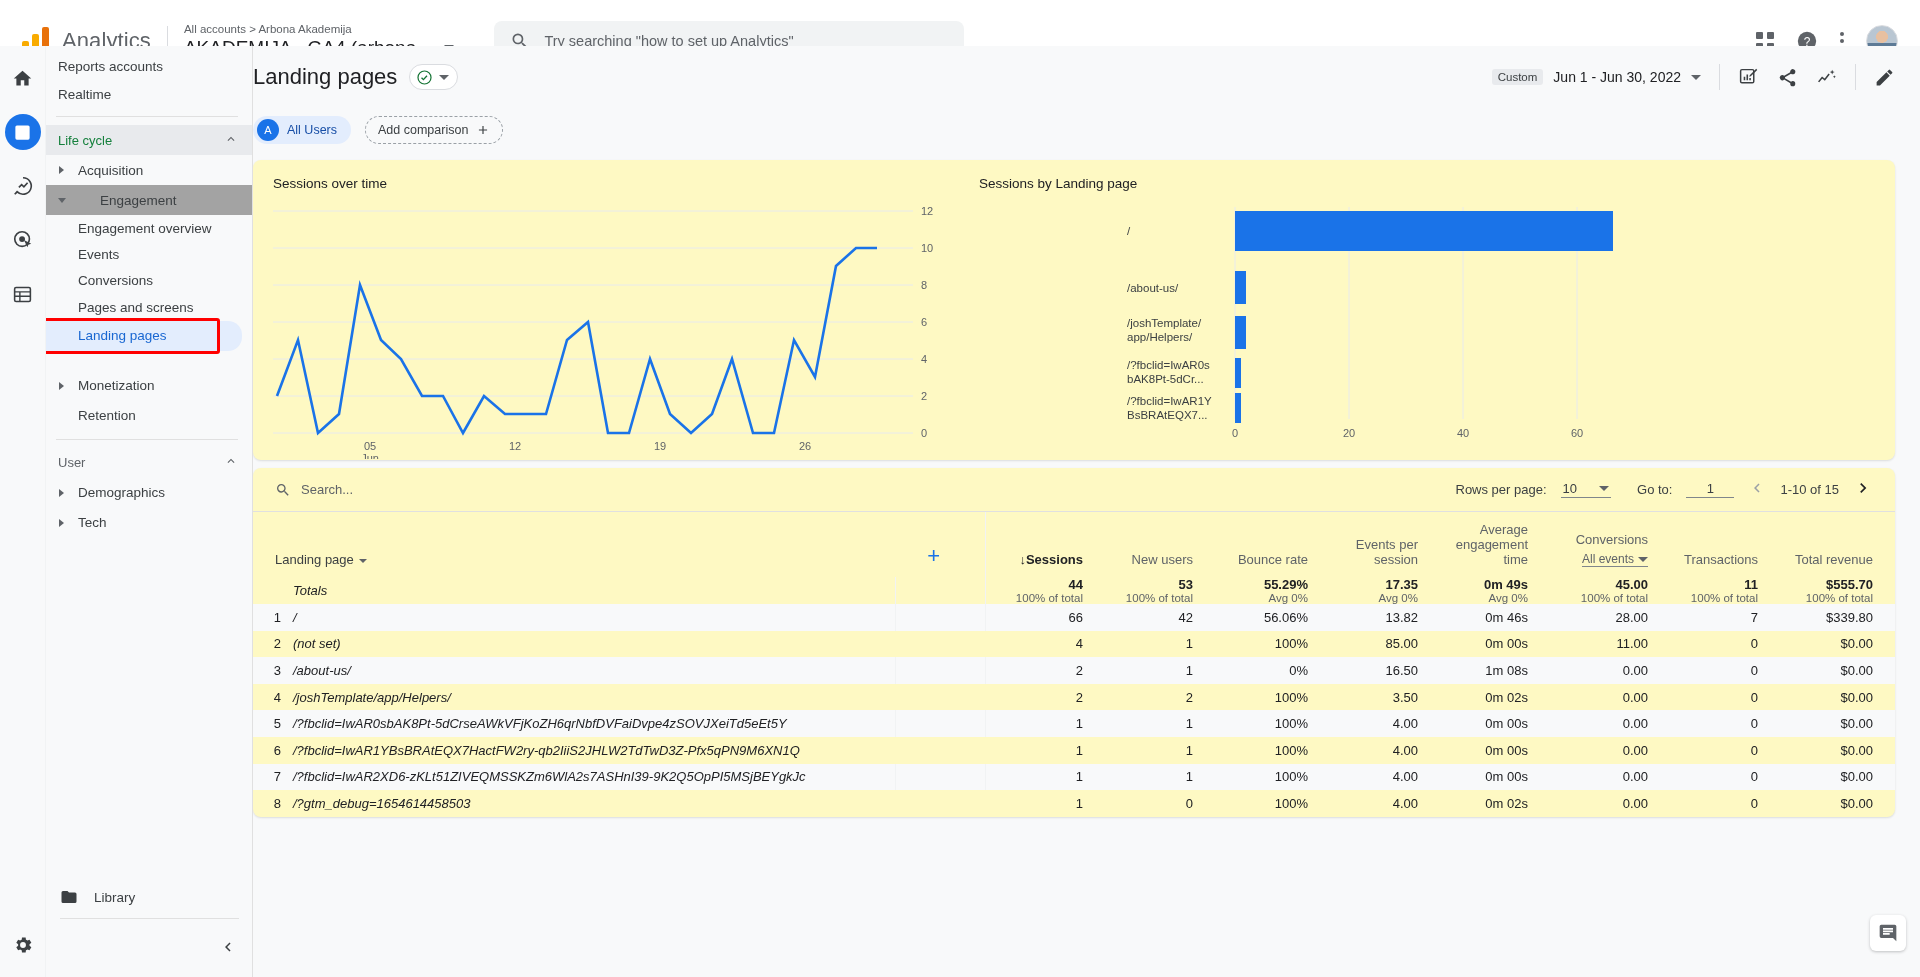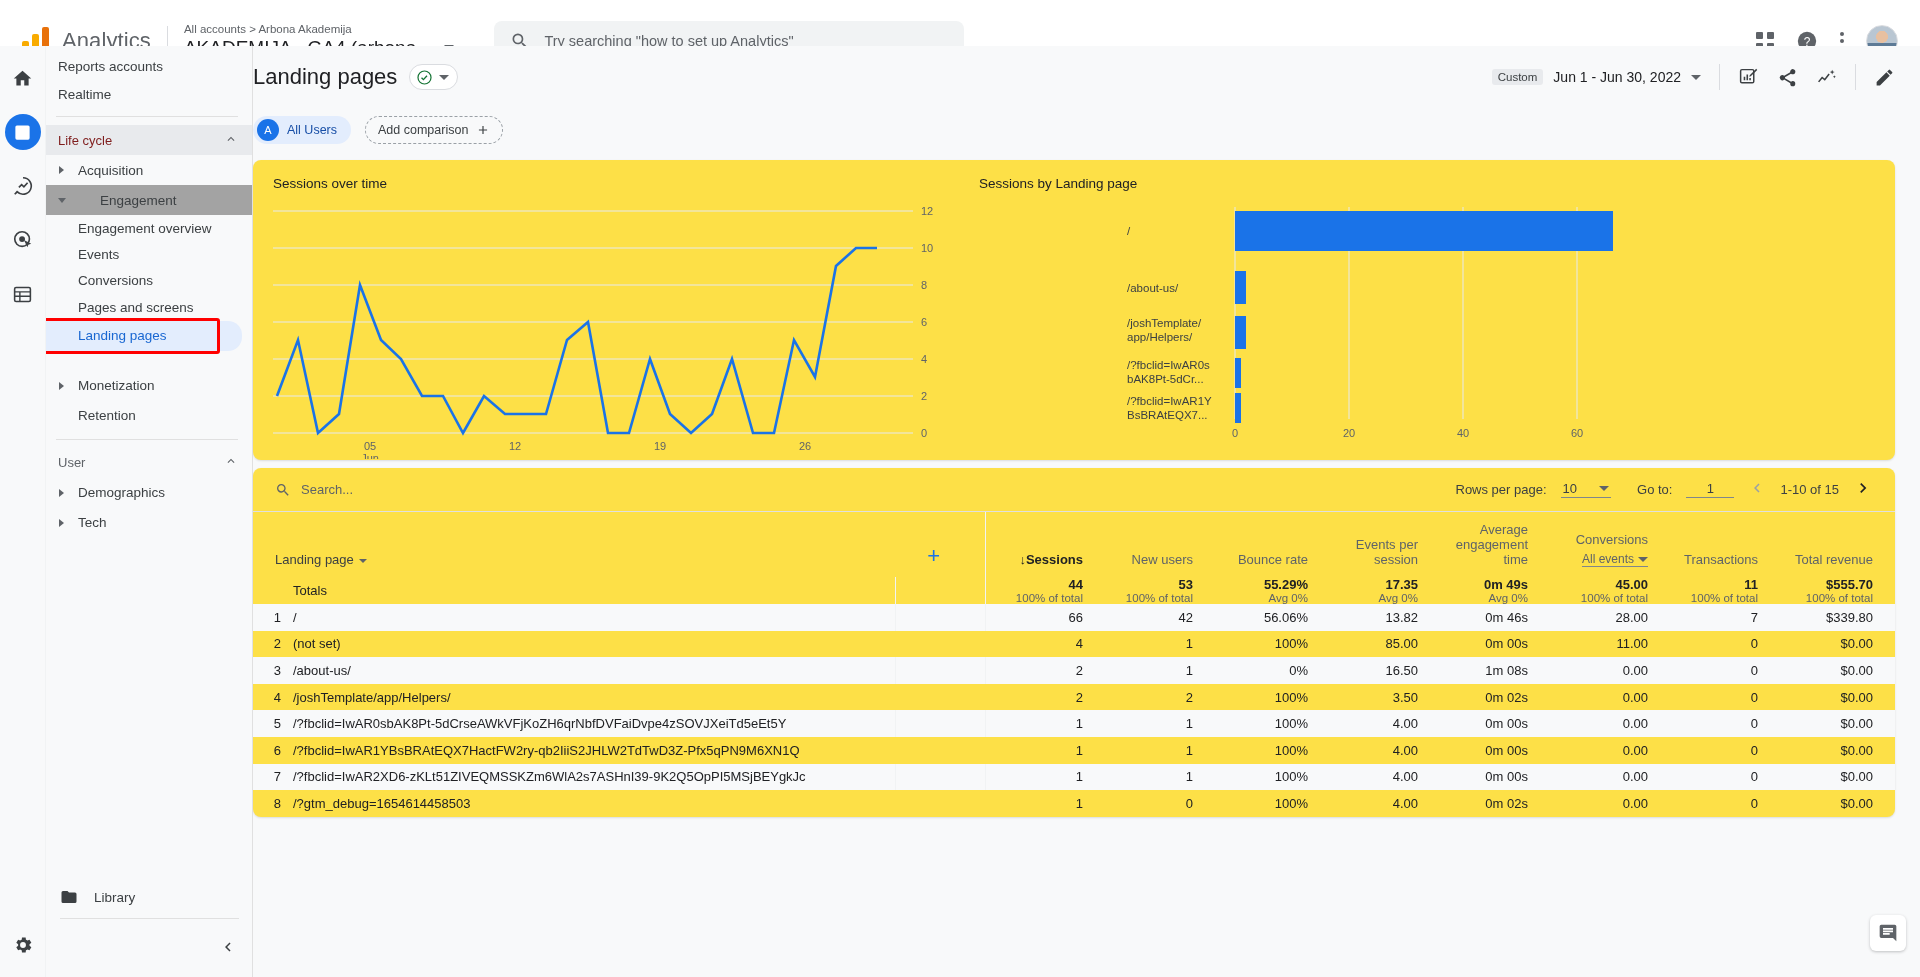--- a/index.html
+++ b/index.html
@@ -117,21 +117,21 @@
     gap:8px; padding:0 14px 0 4px; cursor:pointer;
   }
   .chip-users .av { width:22px;height:22px;border-radius:50%;background:#1a73e8;color:#fff;font-size:11px;display:flex;align-items:center;justify-content:center; }
   .chip-users .txt { font-size:12.5px; color:#174ea6; }
   .chip-add {
     height:28px; border:1px dashed #9aa0a6; border-radius:14px; display:flex; align-items:center;
     gap:8px; padding:0 12px; cursor:pointer; font-size:12.5px; color:#3c4043;
   }
 
   .card {
-    background:#fde047; border-radius:8px; margin-top:8px; margin-right:25px;
+    background:#fef9c3; border-radius:8px; margin-top:8px; margin-right:25px;
     box-shadow:0 1px 2px rgba(60,64,67,.15);
   }
   .charts { display:flex; height:300px; }
   .chart-pane { flex:1; padding:16px 20px 6px 20px; position:relative; }
   .chart-pane.left { flex:0 0 706px; }
   .chart-title { font-size:13.5px; color:#202124; margin-bottom:6px; }
 
   .svgwrap { width:100%; }
 
   
@@ -144,21 +144,21 @@
   .goto-input { border-bottom:1px solid #80868b; width:48px; text-align:center; padding-bottom:1px; cursor:text; }
   .arrow-btn { cursor:pointer; color:#5f6368; font-size:20px; line-height:1; }
   .arrow-btn.dark { color:#202124; }
 
   table { width:100%; border-collapse:collapse; font-size:13px; }
   th { font-weight:400; color:#5f6368; vertical-align:bottom; padding:10px 12px 10px 0; }
   td { color:#202124; padding:0 12px 0 0; height:26.6px; }
   .th-dim { text-align:left; padding-left:22px; color:#3c4043; }
   .th-num { text-align:right; }
   .c-idx { width:40px; text-align:right; color:#202124; padding-right:12px; }
-  .c-dim { text-align:left; }
+  .c-dim { text-align:left;font-style:italic; }
   .c-num { text-align:right; }
   tbody tr.alt { background:#f8f9fa; }
   .tot-main { font-weight:700; color:#202124; font-size:13px; }
   .tot-sub { color:#5f6368; font-size:11.5px; }
   .colsep { border-left:1px solid #f1f3f4; }
 
   .plus-ico { color:#1a73e8; font-size:22px; line-height:1; cursor:pointer; }
   .dim-caret { display:inline-block; width:0;height:0;border-left:4px solid transparent;border-right:4px solid transparent;border-top:4px solid #5f6368; margin-left:5px; vertical-align:middle; }
   .allevents { font-size:12px; color:#5f6368; border-bottom:1px solid #80868b; display:inline-flex; align-items:center; gap:4px; cursor:pointer; }
 
@@ -262,21 +262,21 @@
     <div style="height:6px"></div>
     <div class="nav-row" style="height:28px;padding-left:12px">
       <span>Reports accounts</span>
     </div>
     <div class="nav-row" style="height:28px;padding-left:12px">
       <span>Realtime</span>
     </div>
     <div class="sep"></div>
 
     <div class="grp-head" style="background:#e8eaed">
-      <span style="font-size:13px;color:#7f1d1d;padding-left:2px">Life cycle</span>
+      <span style="font-size:13px;color:#15803d;padding-left:2px">Life cycle</span>
       <span style="margin-left:auto;margin-right:14px">
         <svg width="14" height="14" viewBox="0 0 24 24">
             <path fill="#5f6368" d="M7.4 15.4 12 10.8l4.6 4.6L18 14l-6-6-6 6z"></path>
           </svg>
       </span>
     </div>
 
     <div class="grp-head">
       <span class="arrow-r"></span>
       <span>Acquisition</span>

